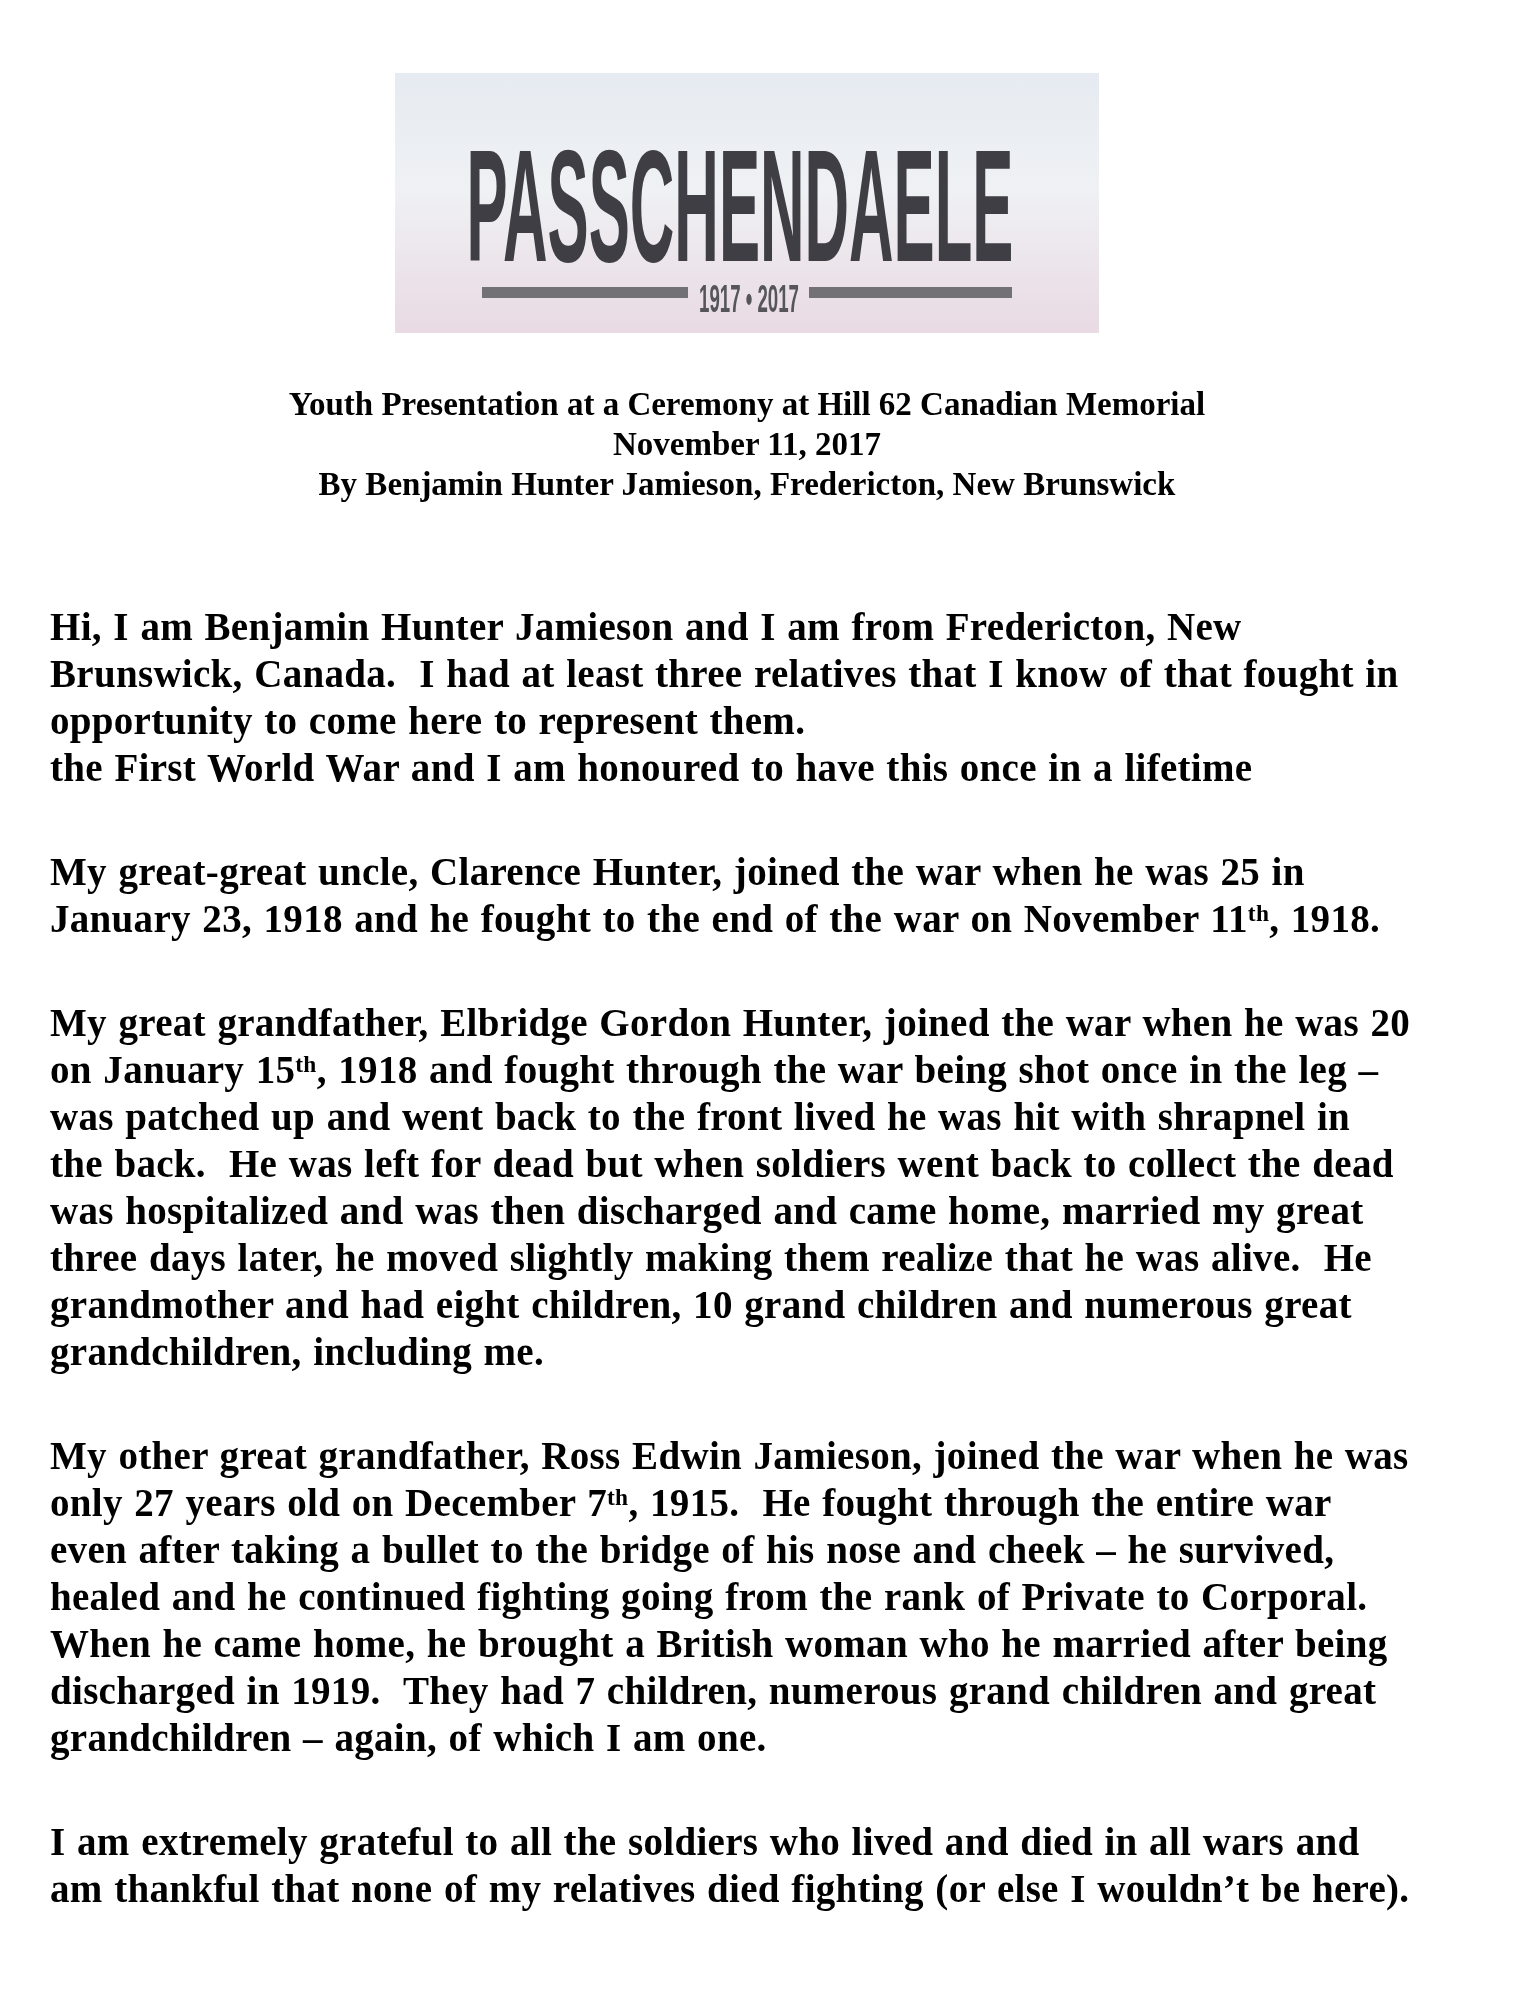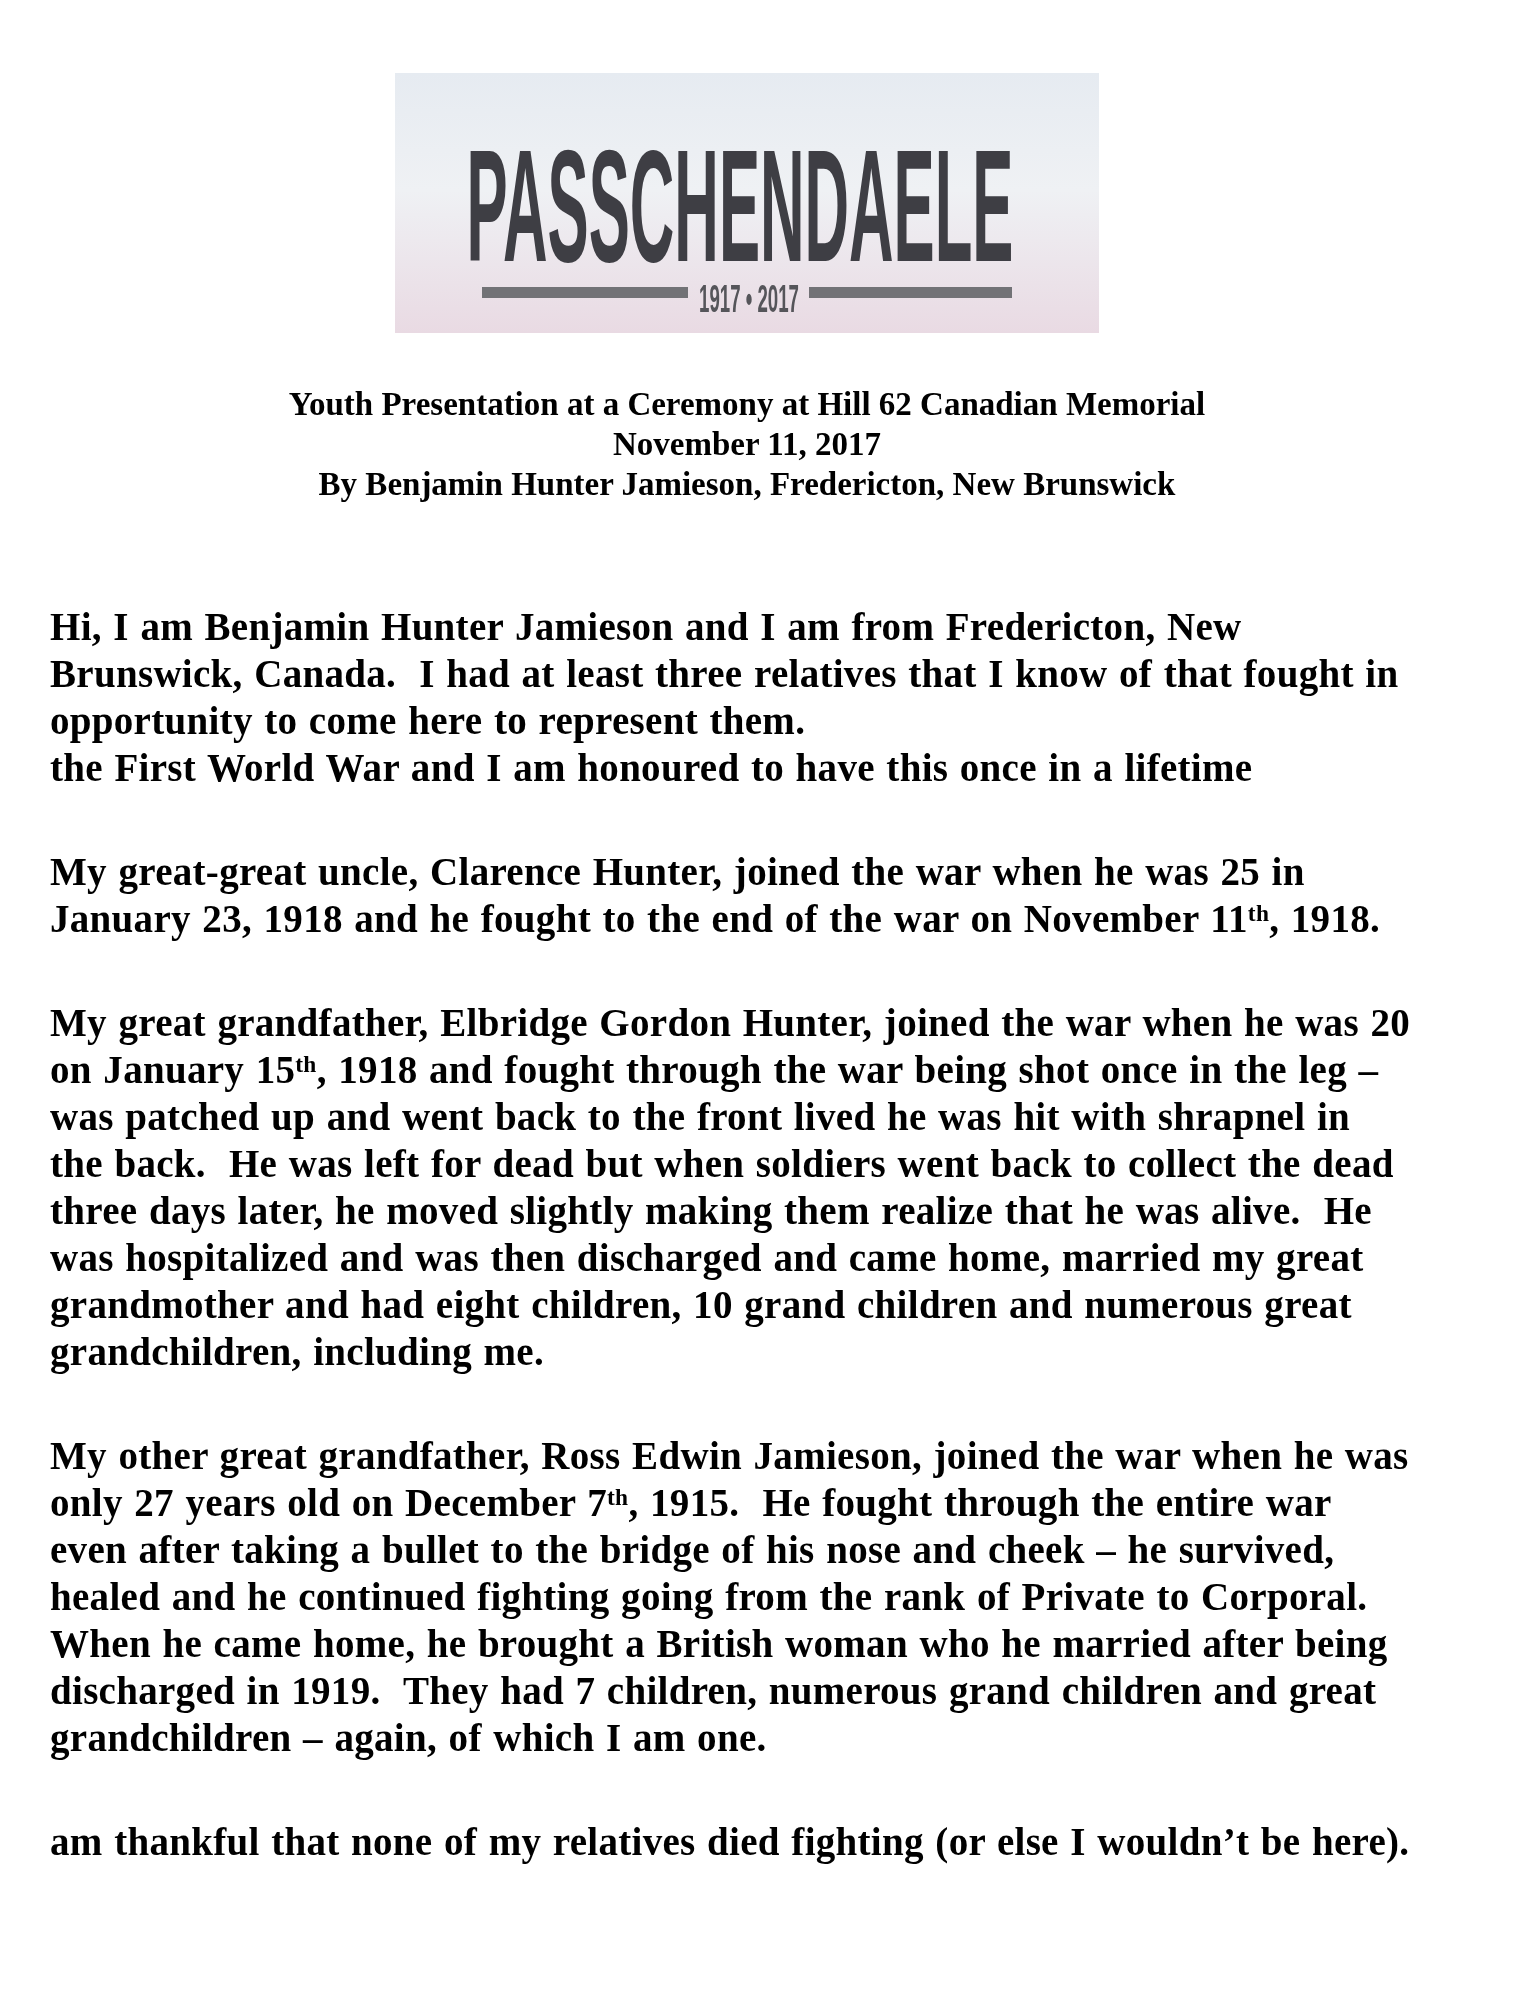--- a/index.html
+++ b/index.html
@@ -87,32 +87,33 @@
       </div>
     <div class="paragraph">
         <div class="line"><span>My great-great uncle, Clarence Hunter, joined the war when he was 25 in</span></div>
         <div class="line"><span>January 23, 1918 and he fought to the end of the war on November 11</span><sup>th</sup><span>, 1918.</span></div>
       </div>
     <div class="paragraph">
         <div class="line"><span>My great grandfather, Elbridge Gordon Hunter, joined the war when he was 20</span></div>
         <div class="line"><span>on January 15</span><sup>th</sup><span>, 1918 and fought through the war being shot once in the leg –</span></div>
         <div class="line"><span>was patched up and went back to the front lived he was hit with shrapnel in</span></div>
         <div class="line"><span>the back.  He was left for dead but when soldiers went back to collect the dead</span></div>
+        <div class="line"><span>was hospitalized and was then discharged and came home, married my great</span></div>
         <div class="line"><span>three days later, he moved slightly making them realize that he was alive.  He</span></div>
-        <div class="line"><span>was hospitalized and was then discharged and came home, married my great</span></div>
         <div class="line"><span>grandmother and had eight children, 10 grand children and numerous great</span></div>
         <div class="line"><span>grandchildren, including me.</span></div>
       </div>
     <div class="paragraph">
         <div class="line"><span>My other great grandfather, Ross Edwin Jamieson, joined the war when he was</span></div>
         <div class="line"><span>only 27 years old on December 7</span><sup>th</sup><span>, 1915.  He fought through the entire war</span></div>
         <div class="line"><span>even after taking a bullet to the bridge of his nose and cheek – he survived,</span></div>
         <div class="line"><span>healed and he continued fighting going from the rank of Private to Corporal.</span></div>
         <div class="line"><span>When he came home, he brought a British woman who he married after being</span></div>
         <div class="line"><span>discharged in 1919.  They had 7 children, numerous grand children and great</span></div>
         <div class="line"><span>grandchildren – again, of which I am one.</span></div>
       </div>
     <div class="paragraph">
+        <div class="line"><span>I am extremely grateful to all the soldiers who lived and died in all wars and</span></div>
         <div class="line"><span>am thankful that none of my relatives died fighting (or else I wouldn’t be here).</span></div>
       </div>
   </div>
 
 </div>
 
 </body></html>

